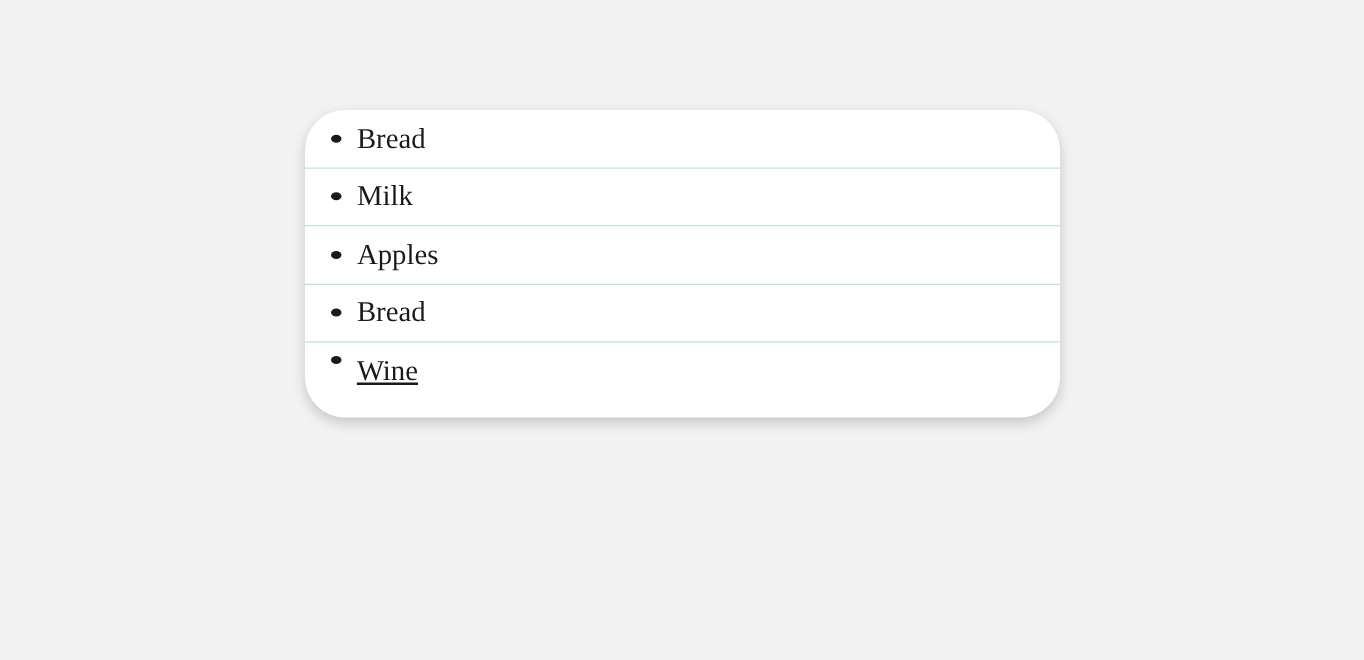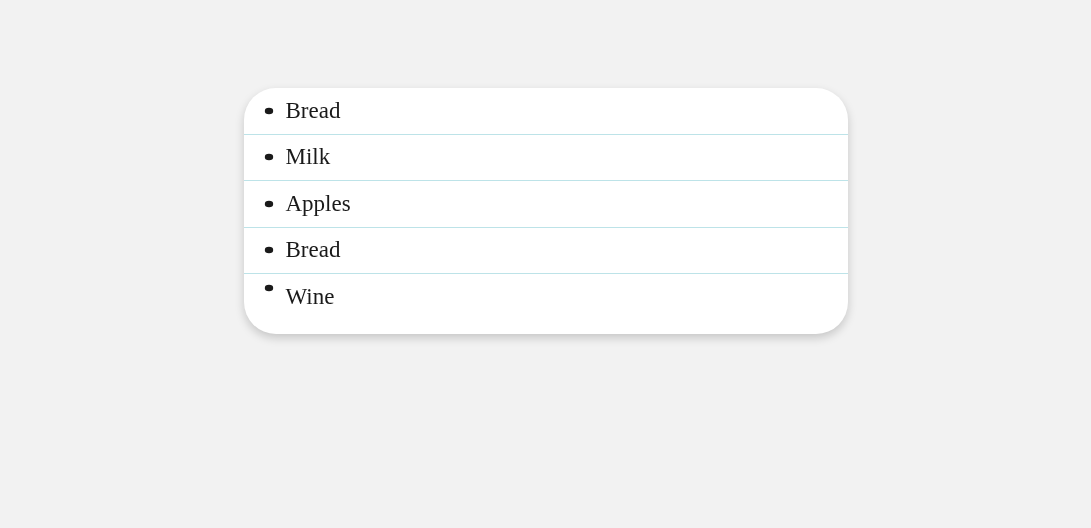--- a/index.html
+++ b/index.html
@@ -28,20 +28,21 @@
     padding-left: 20px;
     border-bottom: 1px solid #bde3e8;
     font-size: 23px;
     color: #1a1a1a;
   }
   .card li:last-child {
     border-bottom: none;
     height: 60px;
     align-items: flex-start;
     padding-top: 10px;
+    text-decoration: underline;
   }
   .bullet {
     display: inline-block;
     width: 10px;
     height: 8px;
     margin-right: 12px;
     flex-shrink: 0;
   }
   .bullet svg { display: block; }
 </style>

